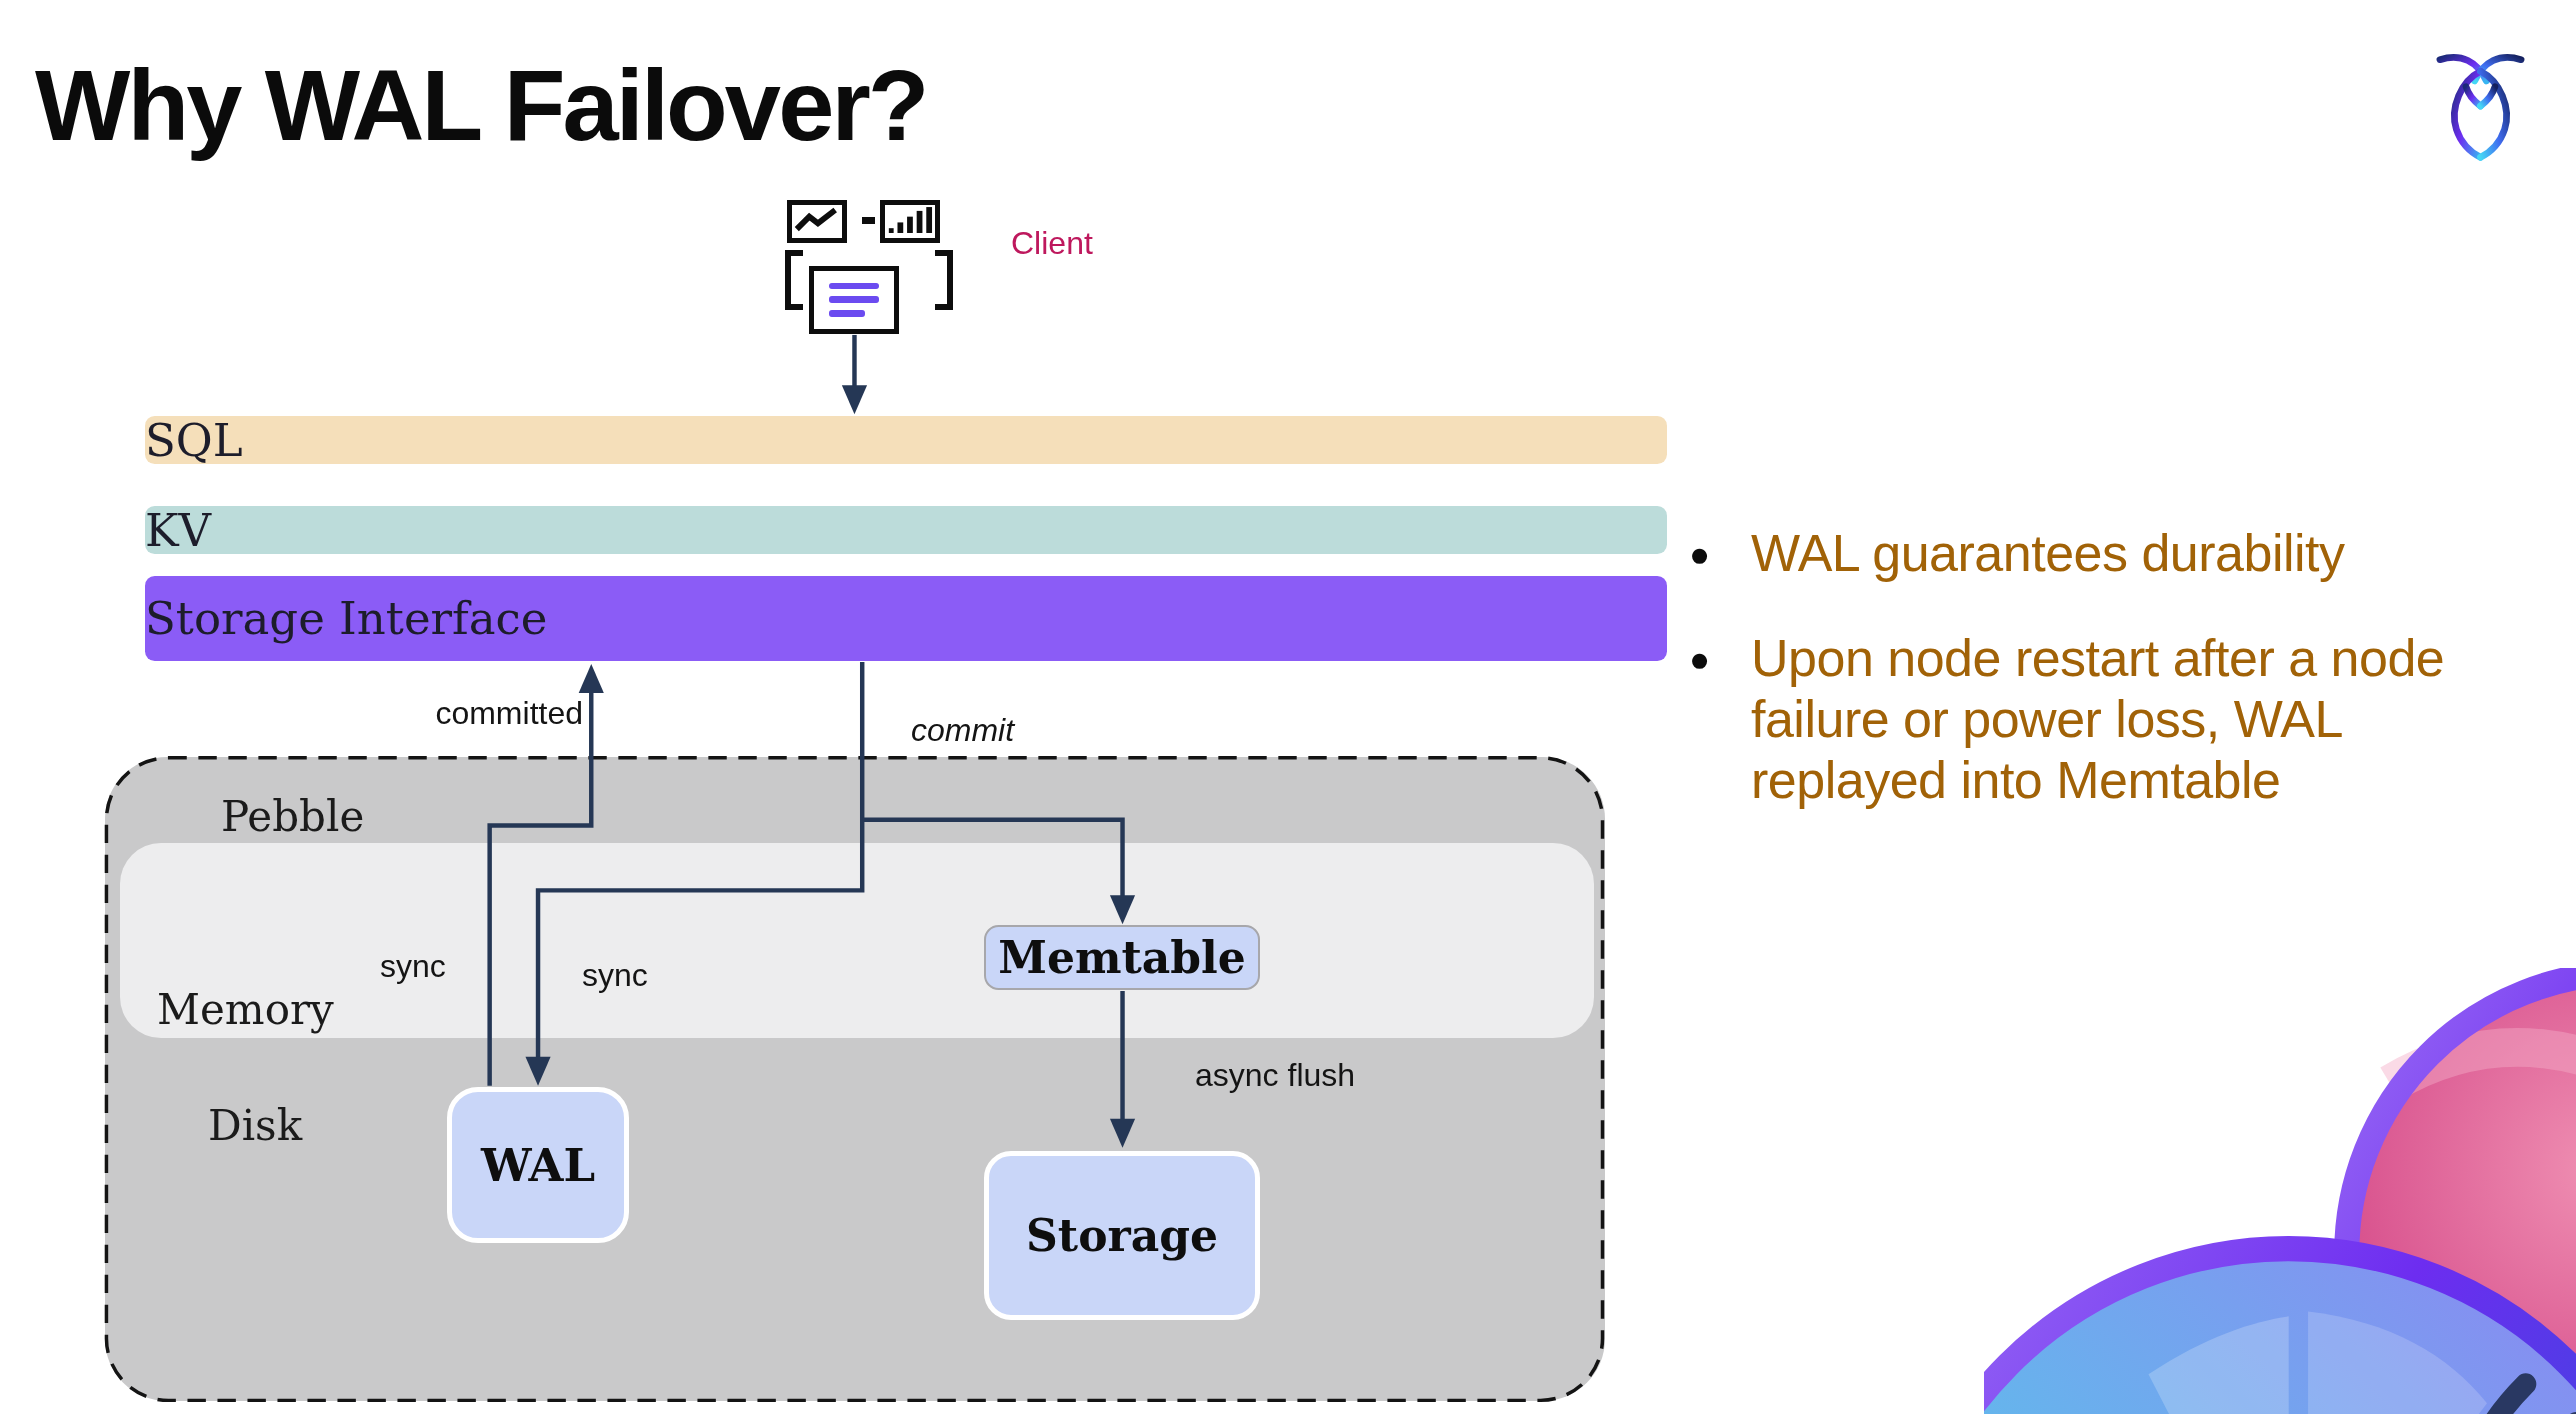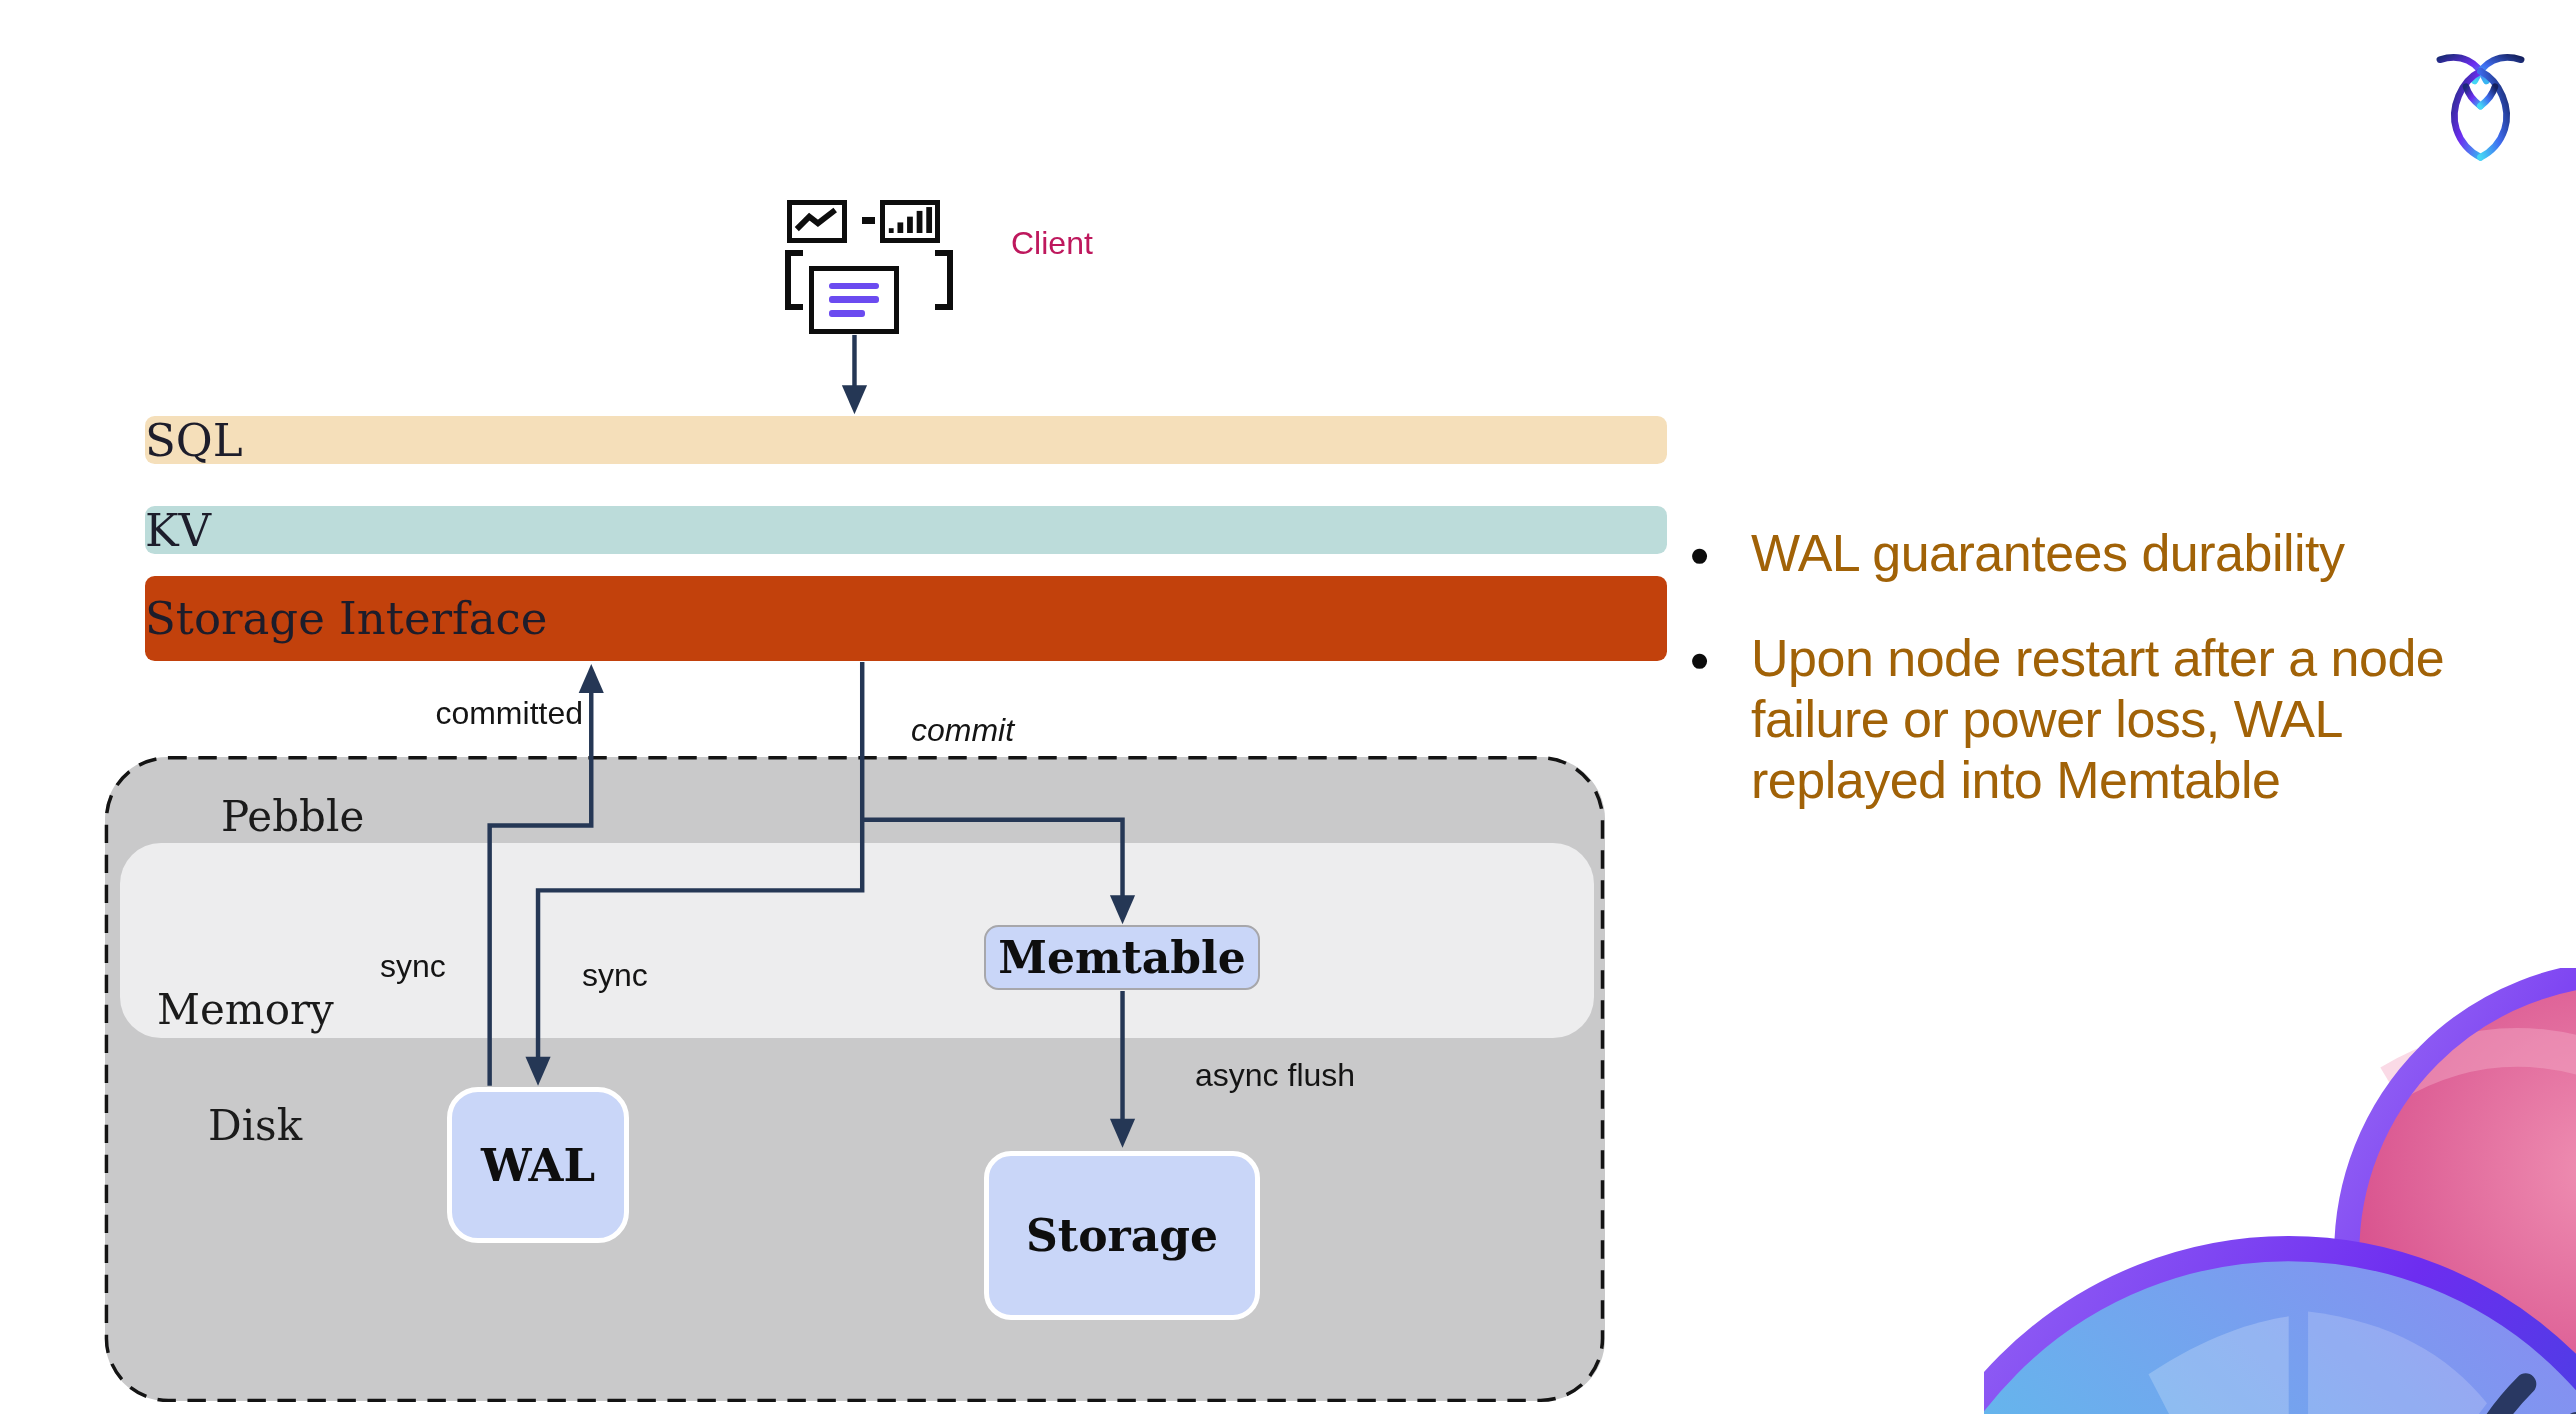--- a/index.html
+++ b/index.html
@@ -31,21 +31,21 @@
   .ci-line3{top:39px;width:36px;}
   .client-label{position:absolute;left:1011px;top:225px;font-size:32px;color:#be185d;z-index:7;}
   
   .layer{
     position:absolute;left:145px;width:1522px;border-radius:9.7px;z-index:6;
     display:flex;align-items:center;
     font-family:"DejaVu Serif",serif;font-size:45px;color:#1d1d2b;
   }
   .layer-sql{top:416px;height:48px;background:#f5dfba;}
   .layer-kv{top:506px;height:48px;background:#bcdcda;}
-  .layer-storage{top:576px;height:85px;background:#c2410c;}
+  .layer-storage{top:576px;height:85px;background:#8b5cf6;}
   
   .edge-label{position:absolute;font-size:32px;color:#141414;z-index:7;white-space:nowrap;}
   .lbl-committed{left:399px;top:695px;width:184px;text-align:right;}
   .lbl-commit{left:911px;top:712px;font-style:italic;}
   .lbl-sync-left{left:380px;top:948px;}
   .lbl-sync-right{left:582px;top:957px;}
   .lbl-async{left:1195px;top:1057px;}
   
   .pebble-bg{
     position:absolute;left:105px;top:757px;width:1500px;height:644px;
@@ -76,20 +76,21 @@
   .bullet-dot{flex:0 0 62px;font-size:35px;line-height:62px;color:#0c0c0c;}
   .bullet-text{font-size:52px;line-height:61px;color:#a16207;width:716px;letter-spacing:-0.5px;}
   
   .corner-art{position:absolute;left:1984px;top:968px;width:592px;height:447px;overflow:hidden;z-index:0;}
 </style>
 </head>
 <body>
 
 <div class="slide">
 
+  <div class="title">Why WAL Failover?</div>
 
   <svg class="logo" viewBox="0 0 100 116">
     <defs>
       <linearGradient id="lg1" x1="0" y1="0" x2="1" y2="1">
         <stop offset="0" stop-color="#1b2a78"></stop>
         <stop offset="0.5" stop-color="#6d2df0"></stop>
         <stop offset="1" stop-color="#38b6f2"></stop>
       </linearGradient>
       <linearGradient id="lg2" x1="1" y1="0" x2="0" y2="1">
         <stop offset="0" stop-color="#15205e"></stop>

